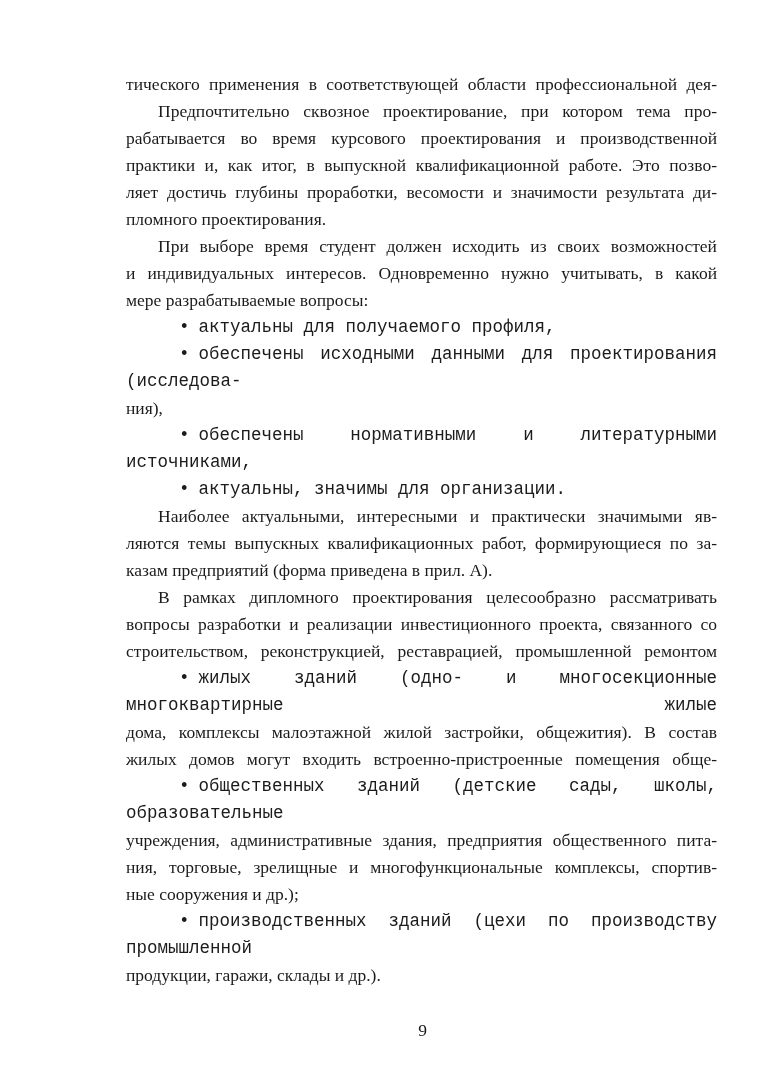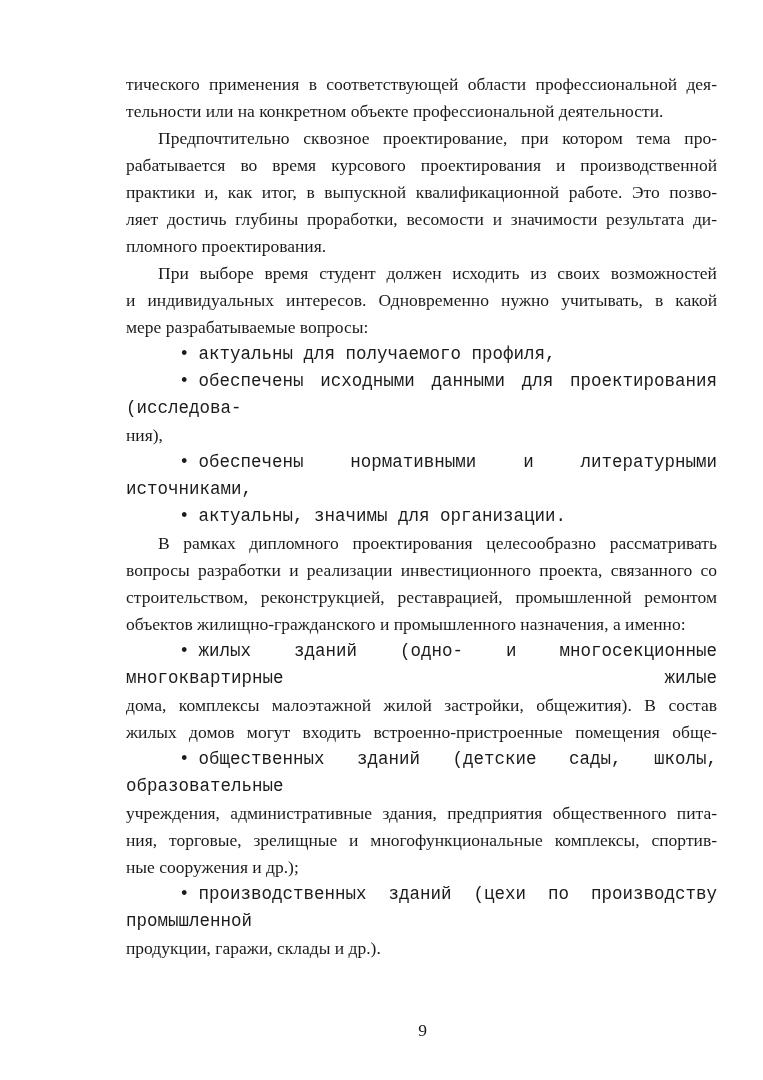--- a/index.html
+++ b/index.html
@@ -57,21 +57,20 @@
     line-height: 27px;
   }
 </style>
 </head>
 <body>
 
 <div class="page">
   <div class="text-block">
       <div class="para">
         <div class="line">тического применения в соответствующей области профессиональной дея-</div>
-        <div class="line last">тельности или на конкретном объекте профессиональной деятельности.</div>
       </div>
       <div class="para">
         <div class="line indent">Предпочтительно сквозное проектирование, при котором тема про-</div>
         <div class="line">рабатывается во время курсового проектирования и производственной</div>
         <div class="line">практики и, как итог, в выпускной квалификационной работе. Это позво-</div>
         <div class="line">ляет достичь глубины проработки, весомости и значимости результата ди-</div>
         <div class="line last">пломного проектирования.</div>
       </div>
       <div class="para">
         <div class="line indent">При выборе время студент должен исходить из своих возможностей</div>
@@ -85,24 +84,28 @@
         <div class="line bullet-first"><span class="bullet">•</span><span>обеспечены исходными данными для проектирования (исследова-</span></div>
         <div class="line last">ния),</div>
       </div>
       <div class="para">
         <div class="line last bullet-first"><span class="bullet">•</span><span>обеспечены нормативными и литературными источниками,</span></div>
       </div>
       <div class="para">
         <div class="line last bullet-first"><span class="bullet">•</span><span>актуальны, значимы для организации.</span></div>
       </div>
       <div class="para">
+        <div class="line indent">Наиболее актуальными, интересными и практически значимыми яв-</div>
+        <div class="line">ляются темы выпускных квалификационных работ, формирующиеся по за-</div>
+        <div class="line last">казам предприятий (форма приведена в прил. А).</div>
+      </div>
+      <div class="para">
         <div class="line indent">В рамках дипломного проектирования целесообразно рассматривать</div>
         <div class="line">вопросы разработки и реализации инвестиционного проекта, связанного со</div>
         <div class="line">строительством, реконструкцией, реставрацией, промышленной ремонтом</div>
-        <div class="line last">объектов жилищно-гражданского и промышленного назначения, а именно:</div>
       </div>
       <div class="para">
         <div class="line bullet-first"><span class="bullet">•</span><span>жилых зданий (одно- и многосекционные многоквартирные жилые</span></div>
         <div class="line">дома, комплексы малоэтажной жилой застройки, общежития). В состав</div>
         <div class="line">жилых домов могут входить встроенно-пристроенные помещения обще-</div>
       </div>
       <div class="para">
         <div class="line bullet-first"><span class="bullet">•</span><span>общественных зданий (детские сады, школы, образовательные</span></div>
         <div class="line">учреждения, административные здания, предприятия общественного пита-</div>
         <div class="line">ния, торговые, зрелищные и многофункциональные комплексы, спортив-</div>

